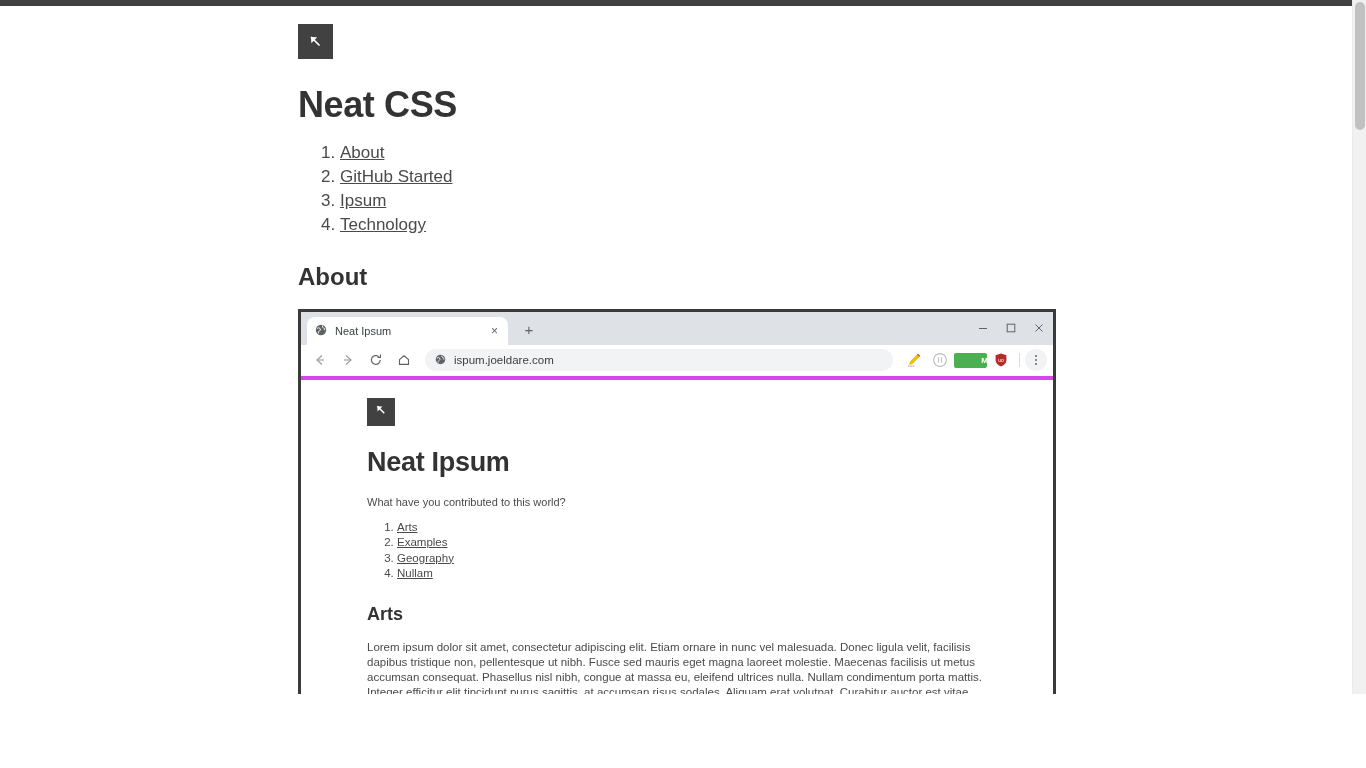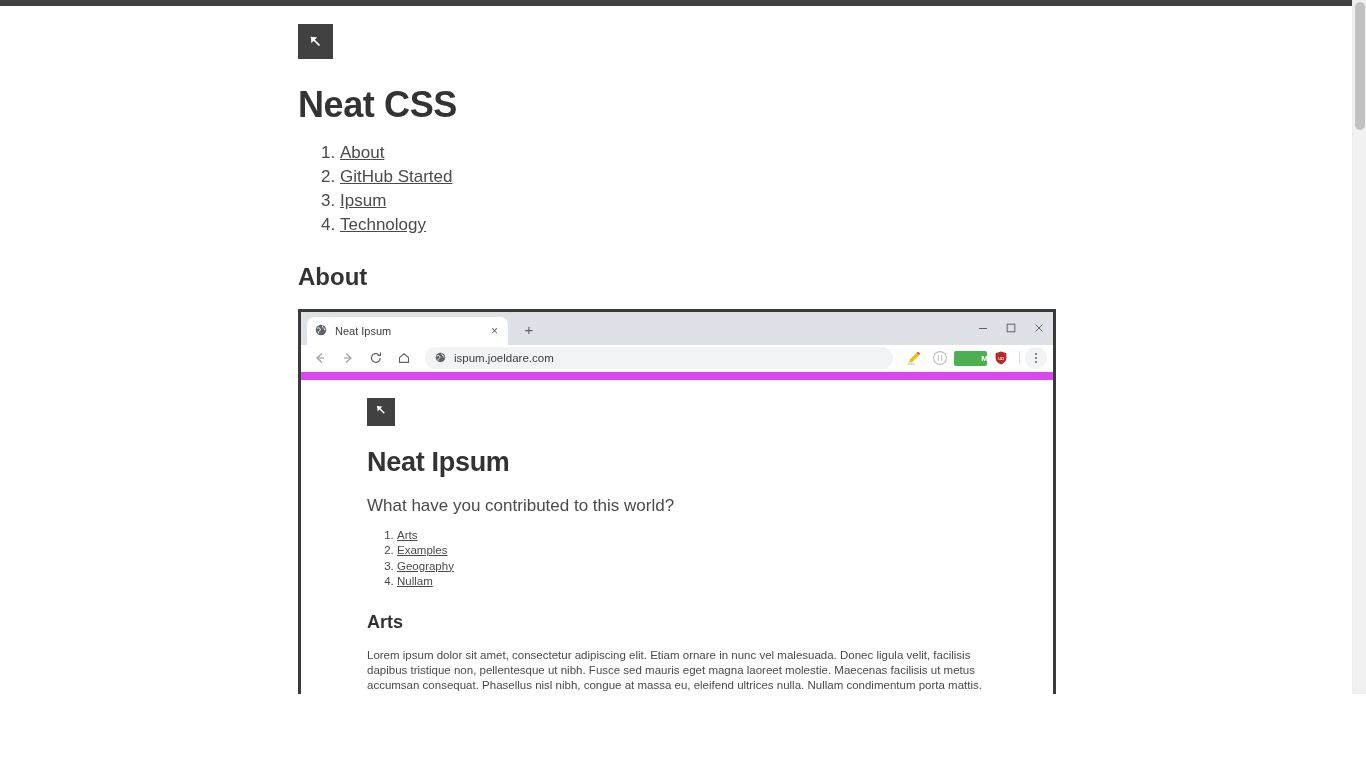--- a/index.html
+++ b/index.html
@@ -164,21 +164,21 @@
     display: flex; align-items: center; justify-content: center;
     font-size: 11px; color: #5f6368;
   }
 
   .bs-toolbar {
     height: 35px;
     background: #ffffff;
     display: flex;
     align-items: center;
     padding: 0 6px;
-    border-bottom: 8px solid #d946ef;
+    border-bottom: 4px solid #d946ef;
   }
   .bs-navbtn {
     width: 26px; height: 26px;
     display: flex; align-items: center; justify-content: center;
     color: #5f6368;
     margin-right: 2px;
   }
   .bs-omnibox {
     flex: 1;
     height: 22px;
@@ -246,21 +246,21 @@
     display: flex; align-items: center; justify-content: center;
   }
   .inner-title {
     font-size: 27px;
     font-weight: bold;
     color: #333333;
     margin: 21px 0 0 0;
     letter-spacing: -0.3px;
   }
   .inner-sub {
-    font-size: 17px;
+    font-size: 11px;
     color: #4a4a4a;
     margin: 18px 0 0 0;
   }
   .inner-lists {
     display: flex;
     margin-top: 12px;
   }
   .inner-lists ol {
     margin: 0;
     padding-left: 30px;

